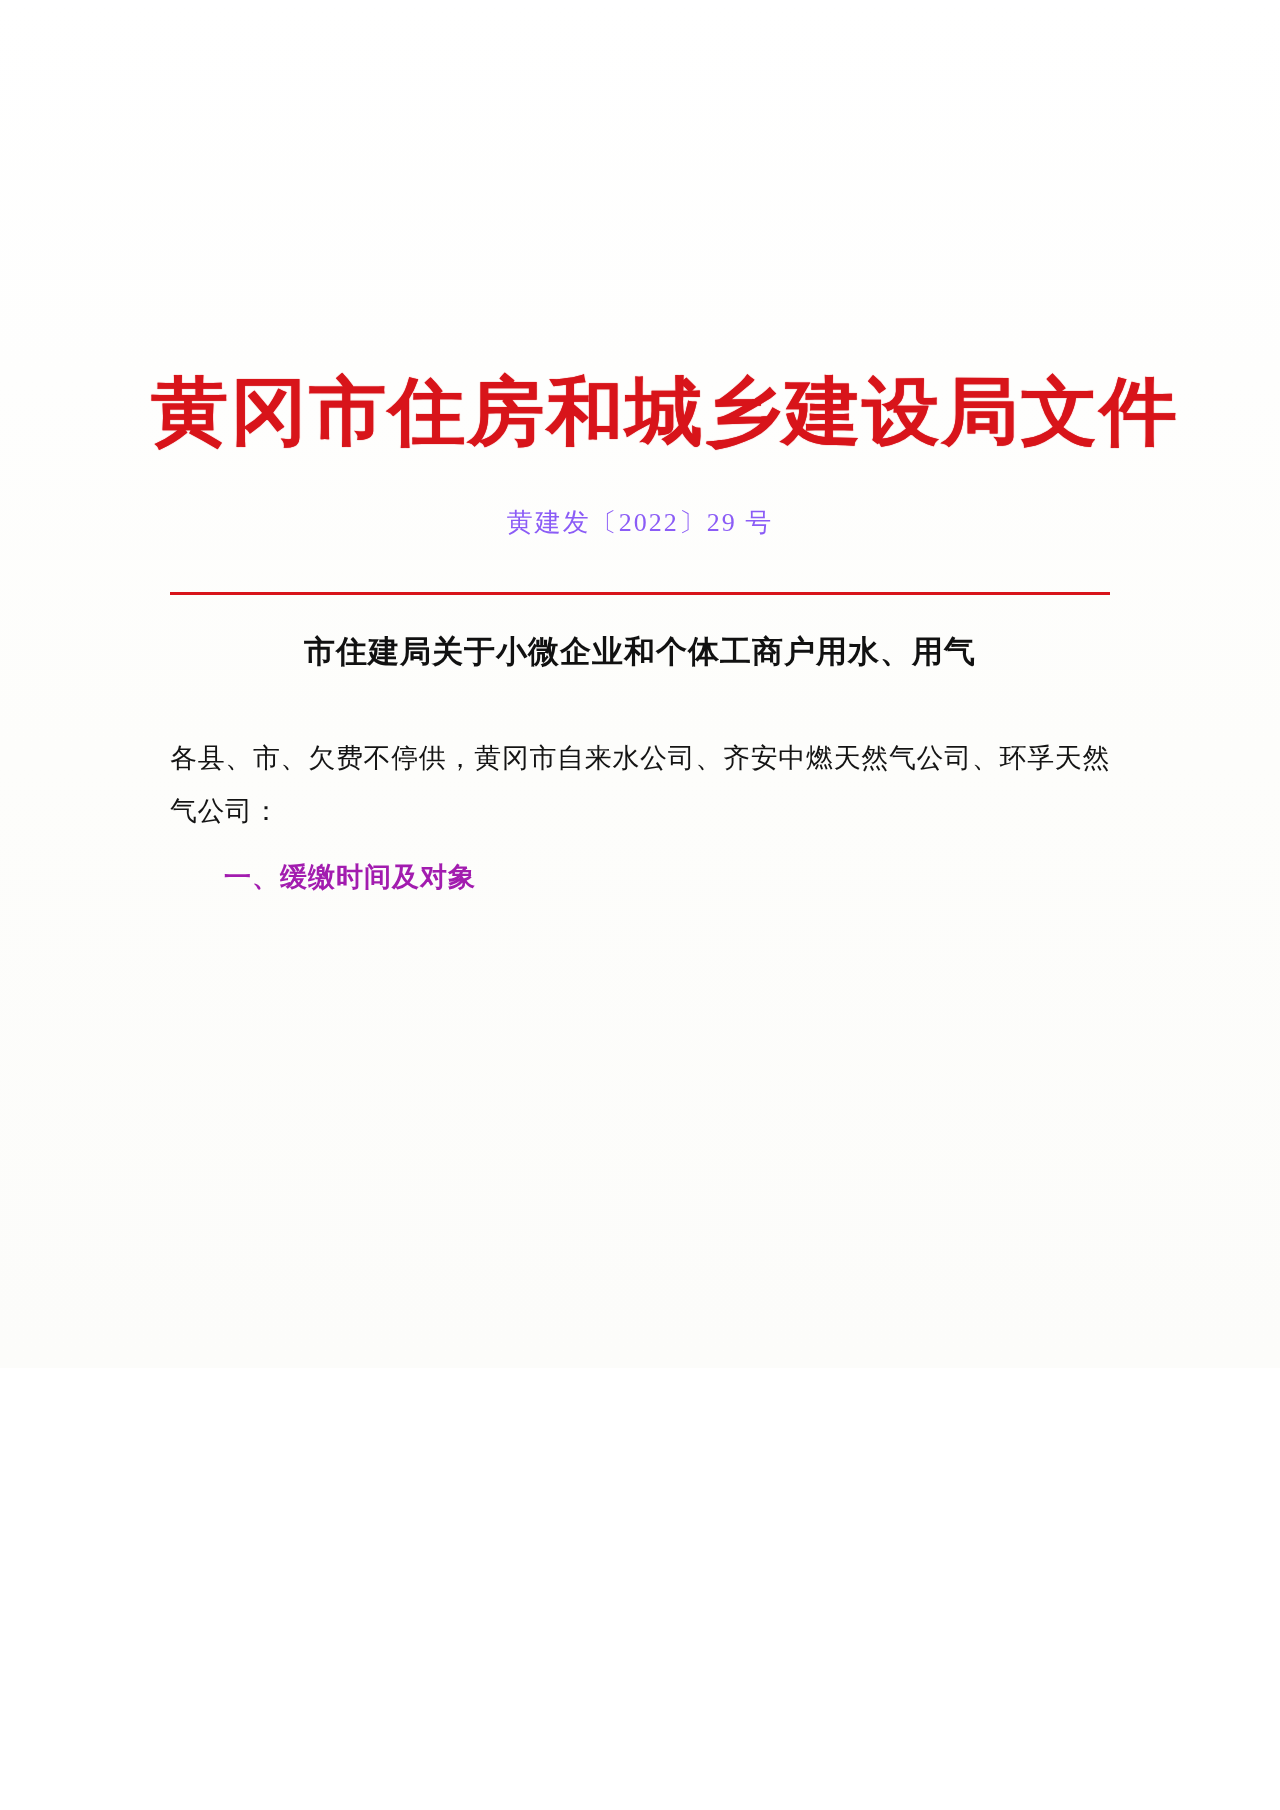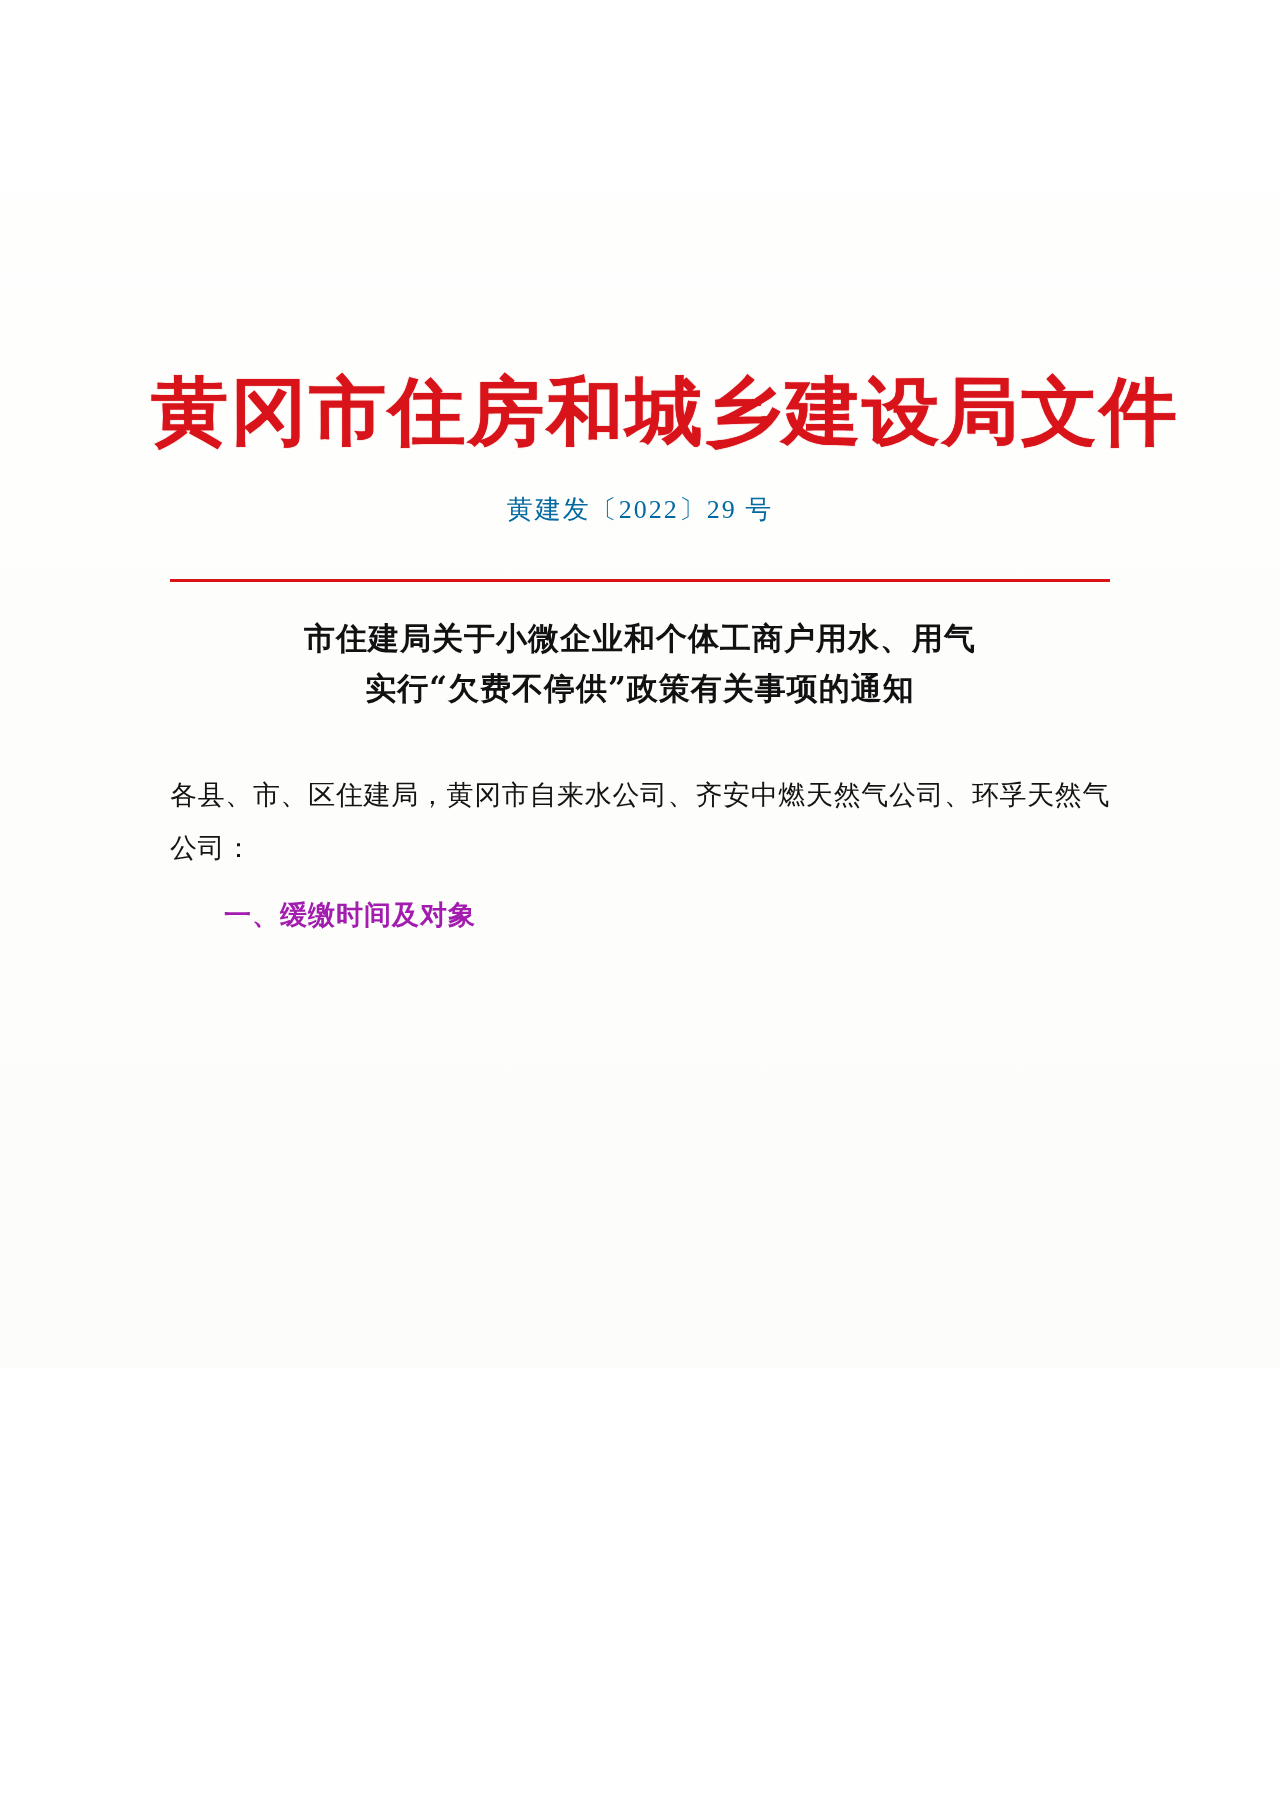--- a/index.html
+++ b/index.html
@@ -48,25 +48,25 @@
     font-weight: 700;
     font-size: 74px;
     letter-spacing: 2px;
     line-height: 1.12;
     white-space: nowrap;
     transform: scaleX(1.04);
     text-shadow: 0 0 1px #d8141a;
   }
 
   .doc-number {
-    margin-top: 39px;
+    margin-top: 52px;
     text-align: center;
     font-size: 26px;
     letter-spacing: 2px;
-    color: #0369a1;
+    color: #8b5cf6;
     font-family: "Liberation Serif", serif;
   }
 
   .red-rule {
     margin-top: 52px;
     height: 3px;
     background: #d8141a;
     width: 100%;
   }
 
@@ -119,24 +119,23 @@
   <div class="content">
 
     <div class="masthead">黄冈市住房和城乡建设局文件</div>
 
     <div class="doc-number">黄建发〔2022〕29 号</div>
 
     <div class="red-rule"></div>
 
     <div class="doc-title">
       <span class="line">市住建局关于小微企业和个体工商户用水、用气</span>
-      <span class="line">实行“欠费不停供”政策有关事项的通知</span>
     </div>
 
     <div class="body-block">
-      <p class="p">各县、市、区住建局，黄冈市自来水公司、齐安中燃天然气公司、环孚天然气公司：</p>
+      <p class="p">各县、市、欠费不停供，黄冈市自来水公司、齐安中燃天然气公司、环孚天然气公司：</p>
 
 
       <div class="section-head">一、缓缴时间及对象</div>
     </div>
 
   </div>
 </div>
 
 </body></html>

